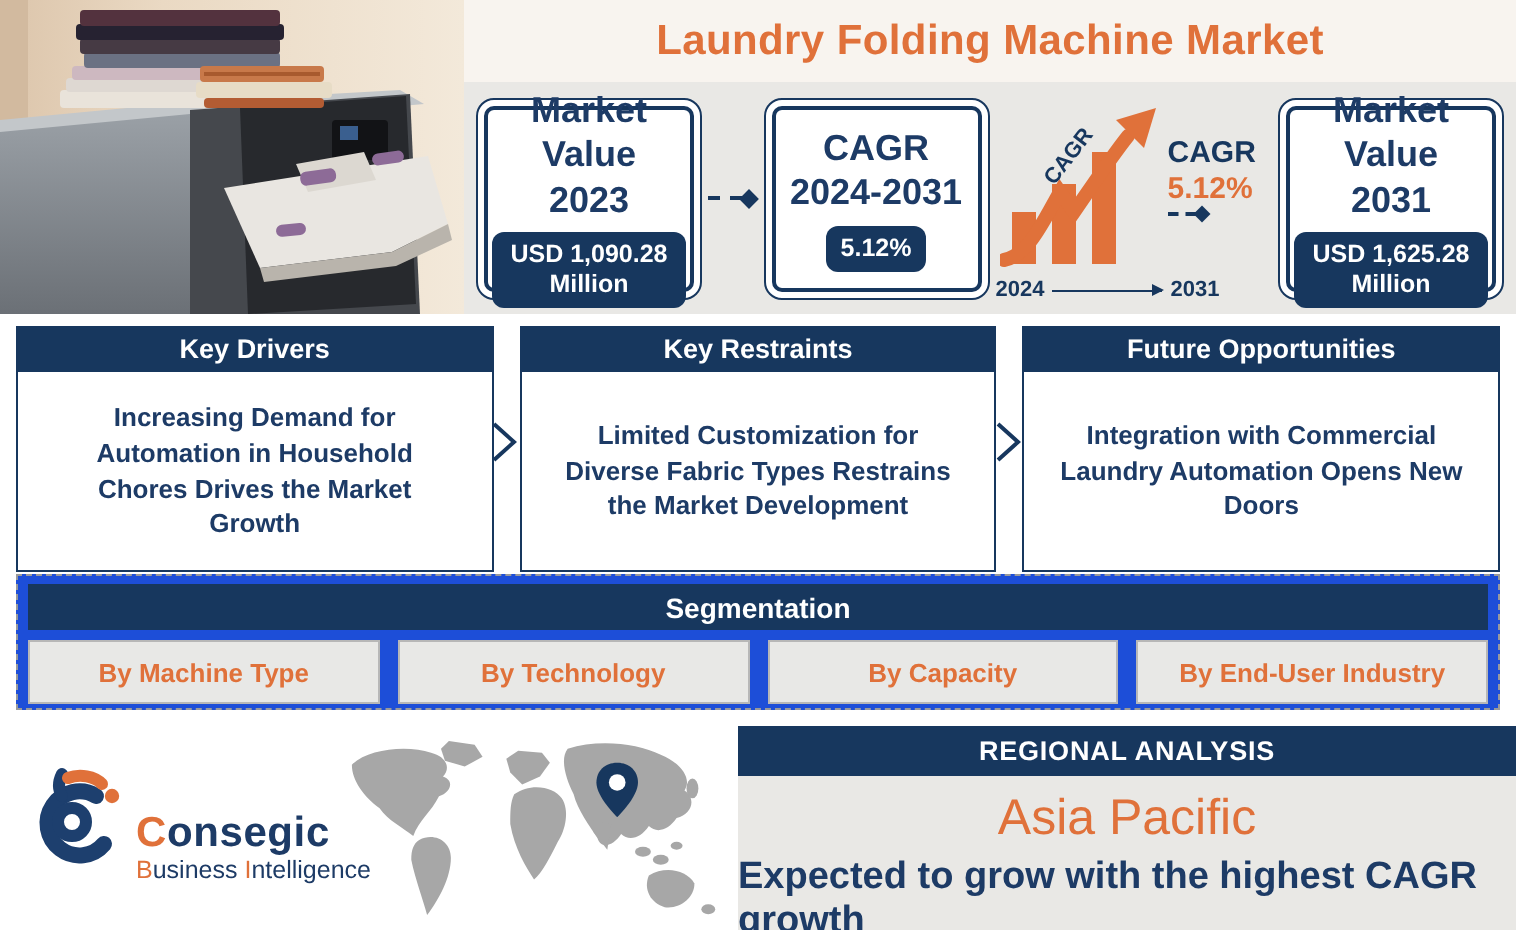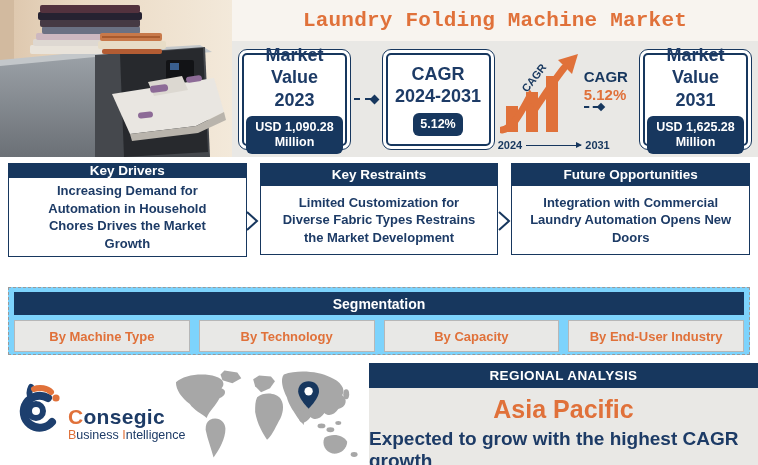--- a/index.html
+++ b/index.html
@@ -3,21 +3,21 @@
 <meta charset="utf-8">
 <style>
   * { box-sizing: border-box; margin: 0; padding: 0; }
   html,body { background:#ffffff; }
   body { font-family: "Liberation Sans", sans-serif; }
   .page { position:relative; width:758px; height:465px; background:#ffffff; overflow:hidden; }
 
   
   .photo { position:absolute; left:0; top:0; width:232px; height:157px; }
   .title-strip { position:absolute; left:232px; top:0; width:526px; height:41px;
-    background:#f8f4ef; display:flex; align-items:center; justify-content:center;font-family:Liberation Mono, monospace; }
+    background:#f8f4ef; display:flex; align-items:center; justify-content:center; }
   .title-strip h1 { color:#e0713a; font-size:21px; font-weight:bold; letter-spacing:.2px; }
 
   .stats { position:absolute; left:232px; top:41px; width:526px; height:116px;
     background:#e9e8e5; display:flex; align-items:center; justify-content:space-between; padding:0 6px; }
 
   .stat-card { width:113px; height:101px; background:#ffffff; border:1px solid #17375e;
     border-radius:9px; padding:3px; }
   .stat-card-inner { width:100%; height:100%; border:2.5px solid #17375e; border-radius:5px;
     display:flex; flex-direction:column; align-items:center; justify-content:center; gap:5px; padding:4px 2px; }
   .stat-label { color:#1d3b66; font-size:18px; font-weight:bold; text-align:center; line-height:1.25; }
@@ -35,34 +35,34 @@
   .chart-legend .cagr-val { color:#e0713a; font-size:15px; font-weight:bold; }
   .chart-legend .dash-line { width:14px; border-top:2px dashed #17375e; }
   .chart-legend .dash-diamond { width:6px; height:6px; }
   .chart-axis { position:absolute; left:0; bottom:3px; width:112px; display:flex; align-items:center; gap:4px; }
   .chart-axis .year { color:#17375e; font-size:11px; font-weight:bold; }
   .axis-line { flex:1; height:0; border-top:1.5px solid #17375e; position:relative; }
   .axis-line::after { content:""; position:absolute; right:-1px; top:-4px; border-left:6px solid #17375e;
     border-top:3.5px solid transparent; border-bottom:3.5px solid transparent; }
 
   
-  .factors { position:absolute; left:8px; top:163px; width:742px; height:92px; display:flex; gap:13px; }
+  .factors { position:absolute; left:8px; top:163px; width:742px; height:123px; display:flex; gap:13px; }
   .factor { flex:1; display:flex; flex-direction:column; }
   .factor-header { height:23px; background:#17375e; color:#ffffff; font-size:13.5px; font-weight:bold;
     display:flex; align-items:center; justify-content:center; }
   .factor-body { flex:1; background:#ffffff; border:1.5px solid #17375e; border-top:none;
     display:flex; align-items:center; justify-content:center; padding:4px 16px; }
   .factor-text { color:#1d3b66; font-size:13px; font-weight:bold; text-align:center; line-height:1.35; }
   .factor-chevron { position:absolute; top:47px; }
   .factor-chevron.c1 { left:237px; }
   .factor-chevron.c2 { left:489px; }
 
   
   .segmentation { position:absolute; left:8px; top:287px; width:742px; height:68px;
-    border:1.5px dashed #9a9a9a; background:#7dd3fc; padding:4px 5px; }
+    border:1.5px dashed #9a9a9a; background:#1d4ed8; padding:4px 5px; }
   .seg-header { height:23px; background:#17375e; color:#ffffff; font-size:14px; font-weight:bold;
     display:flex; align-items:center; justify-content:center; }
   .seg-items { display:flex; gap:9px; margin-top:5px; }
   .seg-chip { flex:1; height:32px; background:#e8e8e6; border:1px solid #b7b7b7;
     display:flex; align-items:center; justify-content:center;
     color:#e0713a; font-size:13px; font-weight:bold; }
 
   
   .bottom { position:absolute; left:0; top:362px; width:758px; height:103px; background:#ffffff; }
   .logo { position:absolute; left:12px; top:16px; display:flex; align-items:center; gap:6px; }
@@ -72,21 +72,21 @@
   .logo-tagline { font-size:12.5px; color:#1d3b66; margin-top:1px; }
   .logo-tagline .accent { color:#e0713a; }
 
   .world-map { position:absolute; left:170px; top:4px; }
 
   .regional { position:absolute; left:369px; top:1px; width:389px; height:116px; display:flex; flex-direction:column; }
   .regional-header { height:25px; background:#17375e; color:#ffffff; font-size:13.5px; font-weight:bold;
     letter-spacing:.4px; display:flex; align-items:center; justify-content:center; }
   .regional-body { flex:1; background:#e9e8e5; display:flex; flex-direction:column;
     align-items:center; justify-content:center; gap:4px; }
-  .regional-region { color:#e0713a; font-size:25px; font-weight:bold; }
+  .regional-region { color:#e0713a; font-size:25px; font-weight:normal; }
   .regional-desc { color:#1d3b66; font-size:19px; font-weight:bold; }
 </style>
 </head>
 <body>
 
 <div class="page">
 
   <div class="photo">
     <svg width="232" height="157" viewBox="0 0 232 157">
       <defs>

